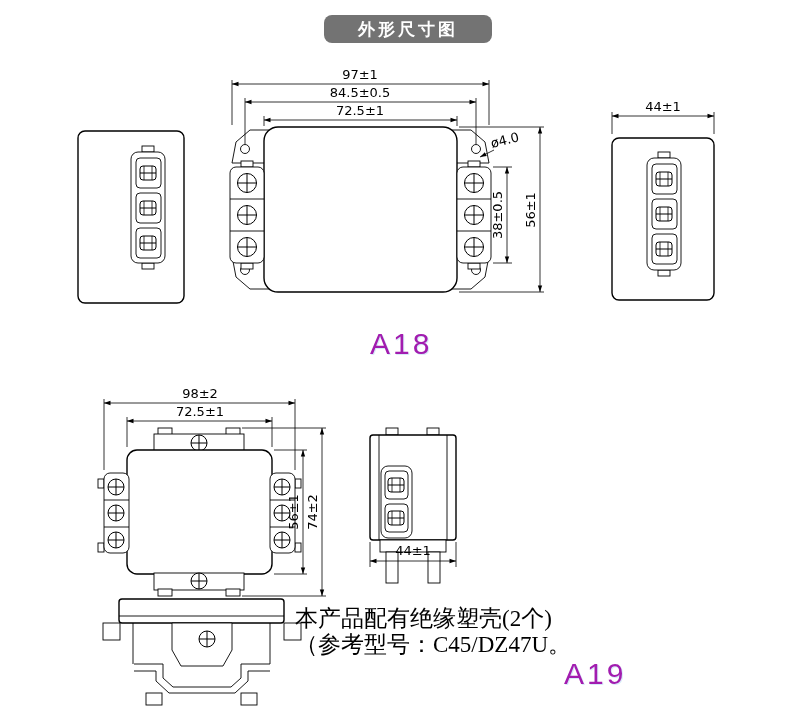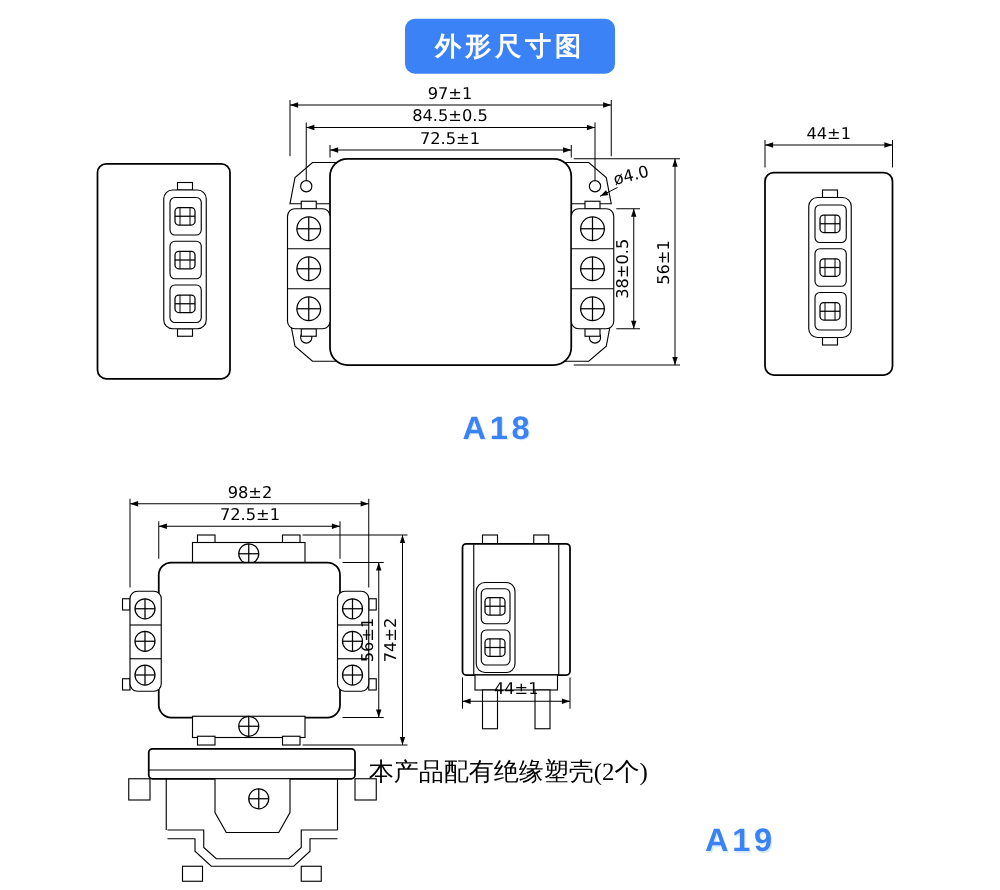--- a/index.html
+++ b/index.html
@@ -1,42 +1,42 @@
 <!DOCTYPE html>
 <html><head>
 <meta charset="utf-8">
 <style>
   html,body { margin:0; padding:0; background:#fff; }
   .page {
     position:relative; width:800px; height:712px; background:#ffffff;
     font-family:"Liberation Sans", sans-serif; overflow:hidden;
   }
   .header-badge {
-    position:absolute; left:324px; top:15px; width:168px; height:44px;
-    background:#3b82f6; color:#ffffff; border-radius:8px;
+    position:absolute; left:324px; top:15px; width:168px; height:28px;
+    background:#737373; color:#ffffff; border-radius:8px;
     display:flex; align-items:center; justify-content:center;
-    font-size:21px; font-weight:bold; letter-spacing:3px;
+    font-size:17px; font-weight:bold; letter-spacing:3px;
   }
   svg.drawings { position:absolute; left:0; top:0; }
   .ol  { fill:#ffffff; stroke:#000000; stroke-width:1.4; }
   .thf { fill:#ffffff; stroke:#000000; stroke-width:0.9; }
   .th  { fill:none;    stroke:#000000; stroke-width:0.9; }
   .dim { fill:none;    stroke:#000000; stroke-width:0.8; }
   svg text { font:13px "DejaVu Sans", sans-serif; fill:#000000; }
   .watermark {
-    position:absolute; font-weight:bold; font-size:26px; letter-spacing:3px;
-    color:#3b82f6; text-shadow:1px 1px 0 #d8ebf8;
+    position:absolute; font-weight:normal; font-size:30px; letter-spacing:3px;
+    color:#a21caf; text-shadow:1px 1px 0 #d8ebf8;
     font-family:"Liberation Sans", sans-serif;
   }
   .wm-a18 { left:370px; top:327px; }
   .wm-a19 { left:564px; top:657px; }
   .note {
     position:absolute; left:295px; top:606px;
     font-family:"Liberation Serif", serif;
-    font-size:20px; line-height:25.5px; color:#000000;
+    font-size:23px; line-height:25.5px; color:#000000;
   }
 </style>
 </head>
 <body>
 
 <div class="page">
 
   <div class="header-badge">外形尺寸图</div>
 
   <svg class="drawings" width="800" height="712" viewBox="0 0 800 712">
@@ -292,15 +292,16 @@
       <rect x="146" y="693" width="16" height="12" class="thf"></rect>
       <rect x="241" y="693" width="16" height="12" class="thf"></rect>
     </g>
   </svg>
 
   <div class="watermark wm-a18">A18</div>
   <div class="watermark wm-a19">A19</div>
 
   <div class="note">
     <div>本产品配有绝缘塑壳(2个)</div>
+    <div>（参考型号：C45/DZ47U。</div>
   </div>
 
 </div>
 
 </body></html>

